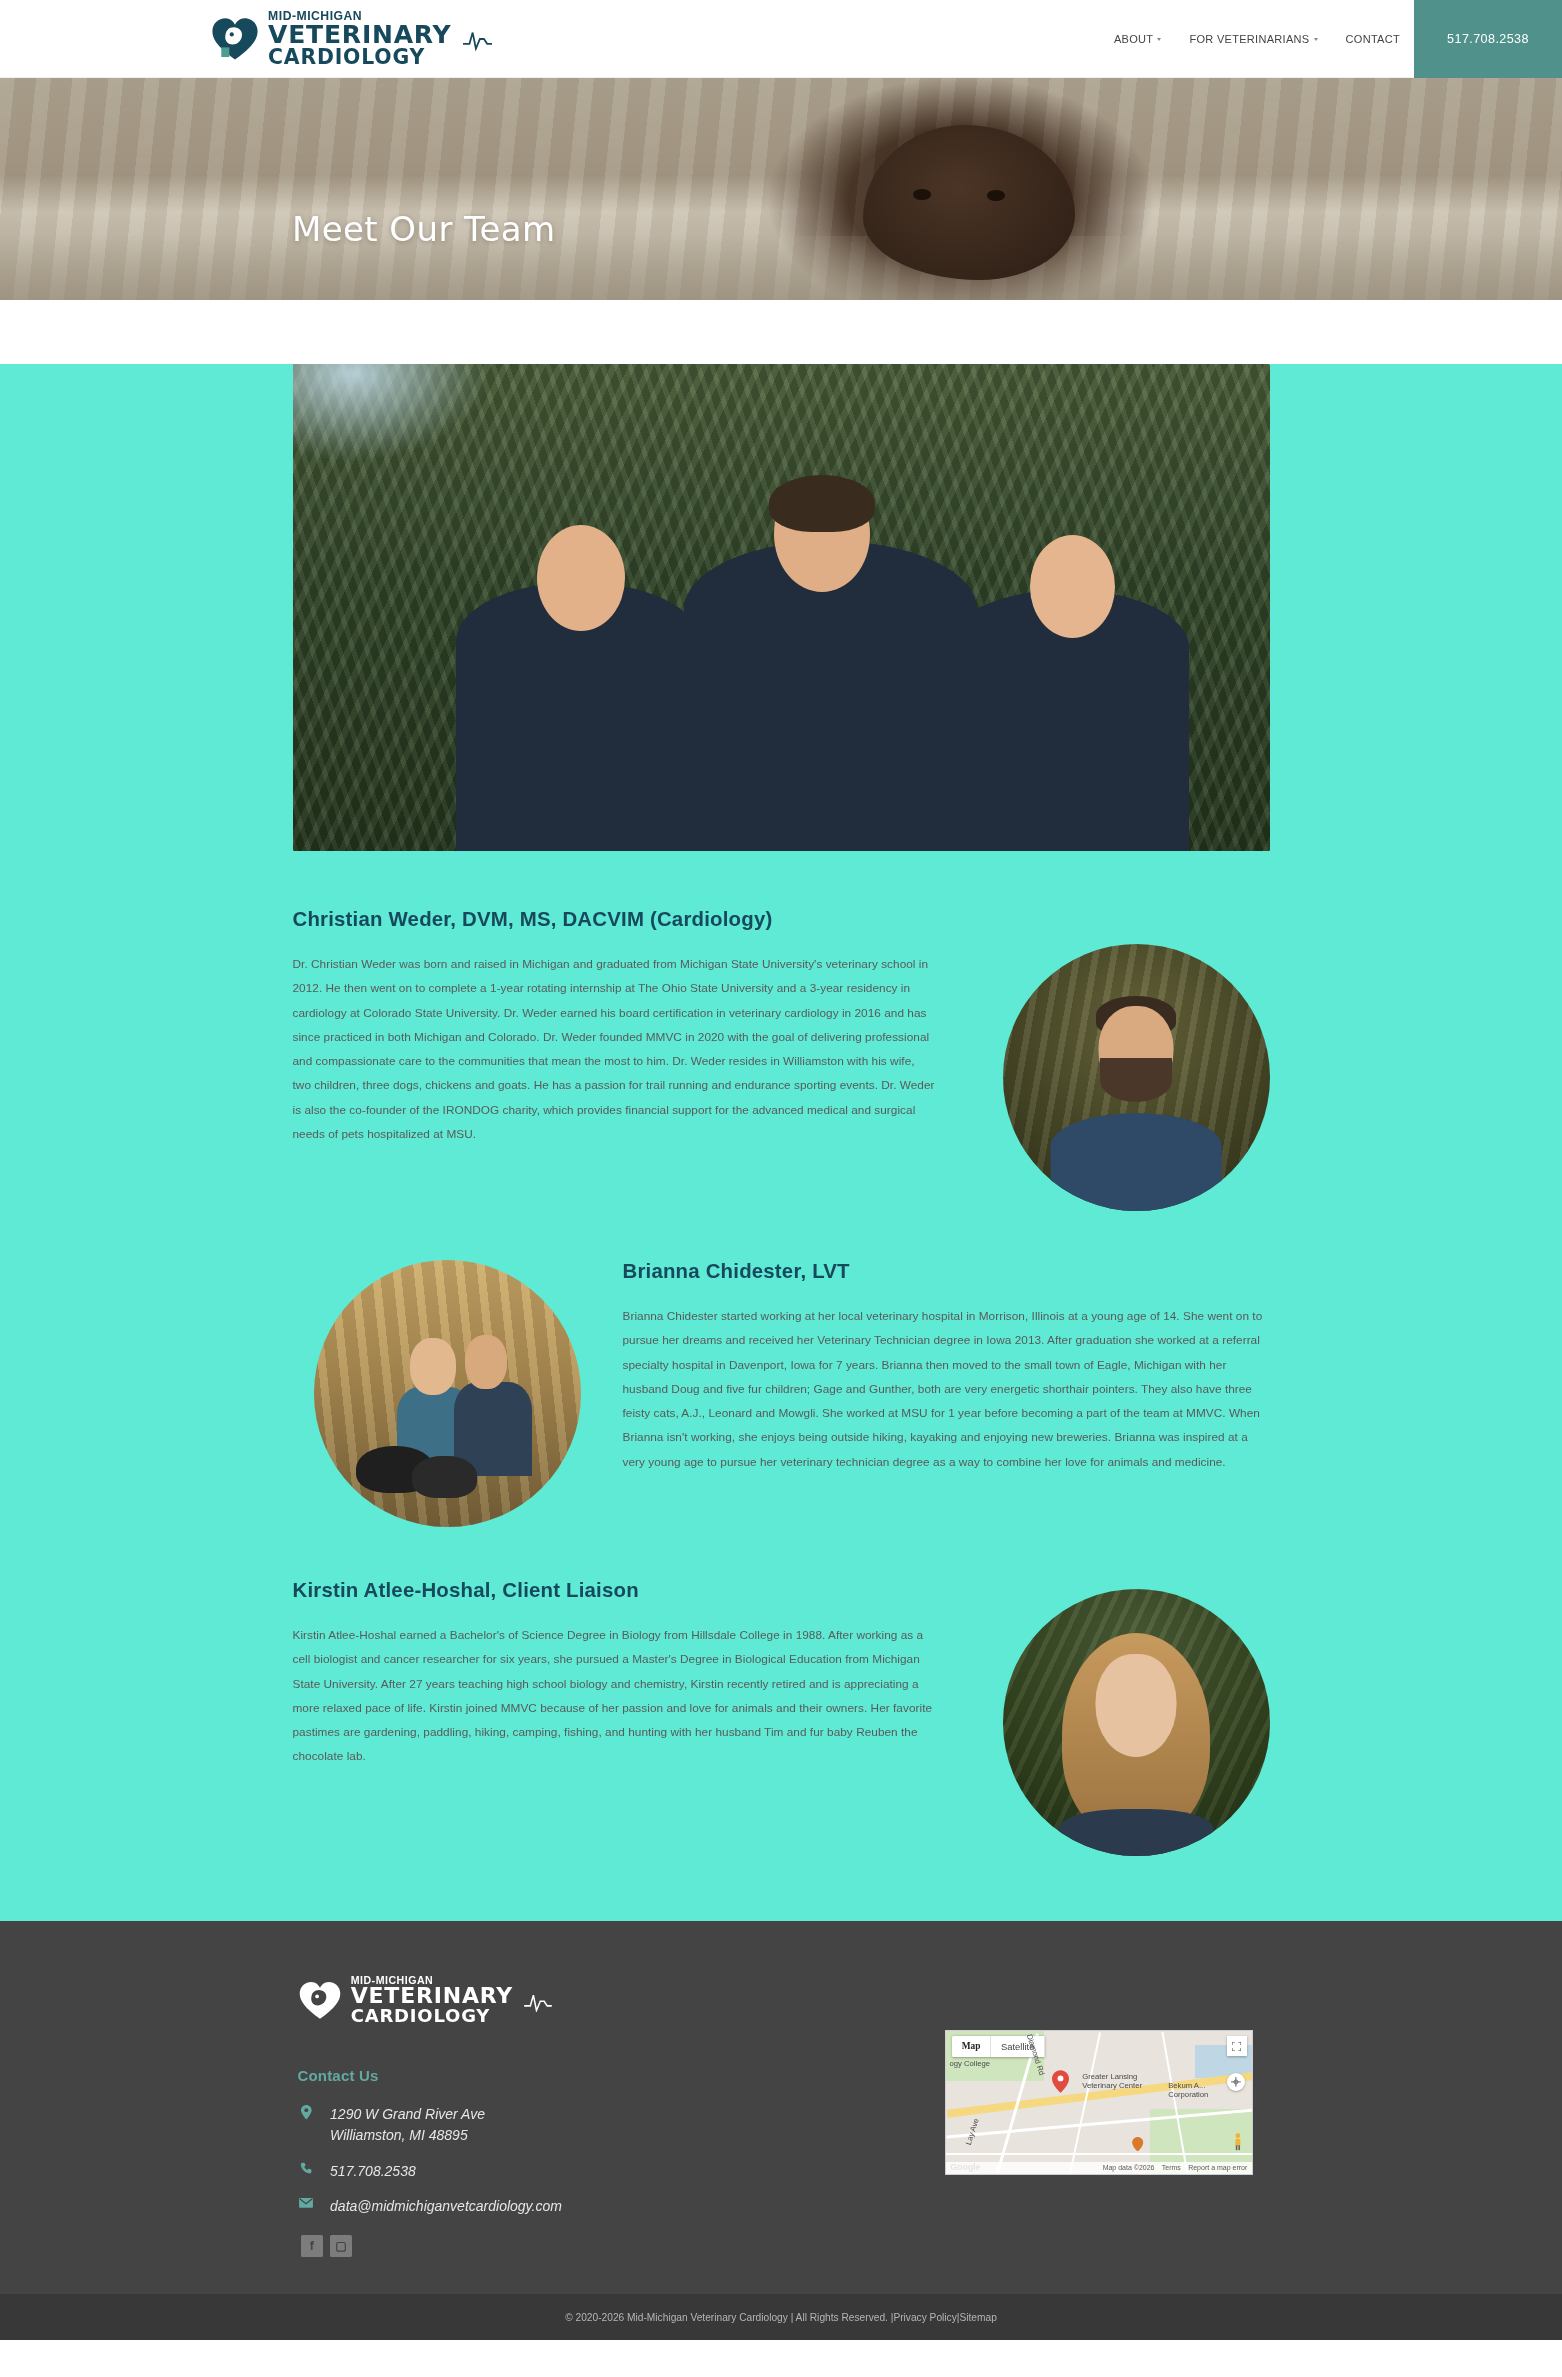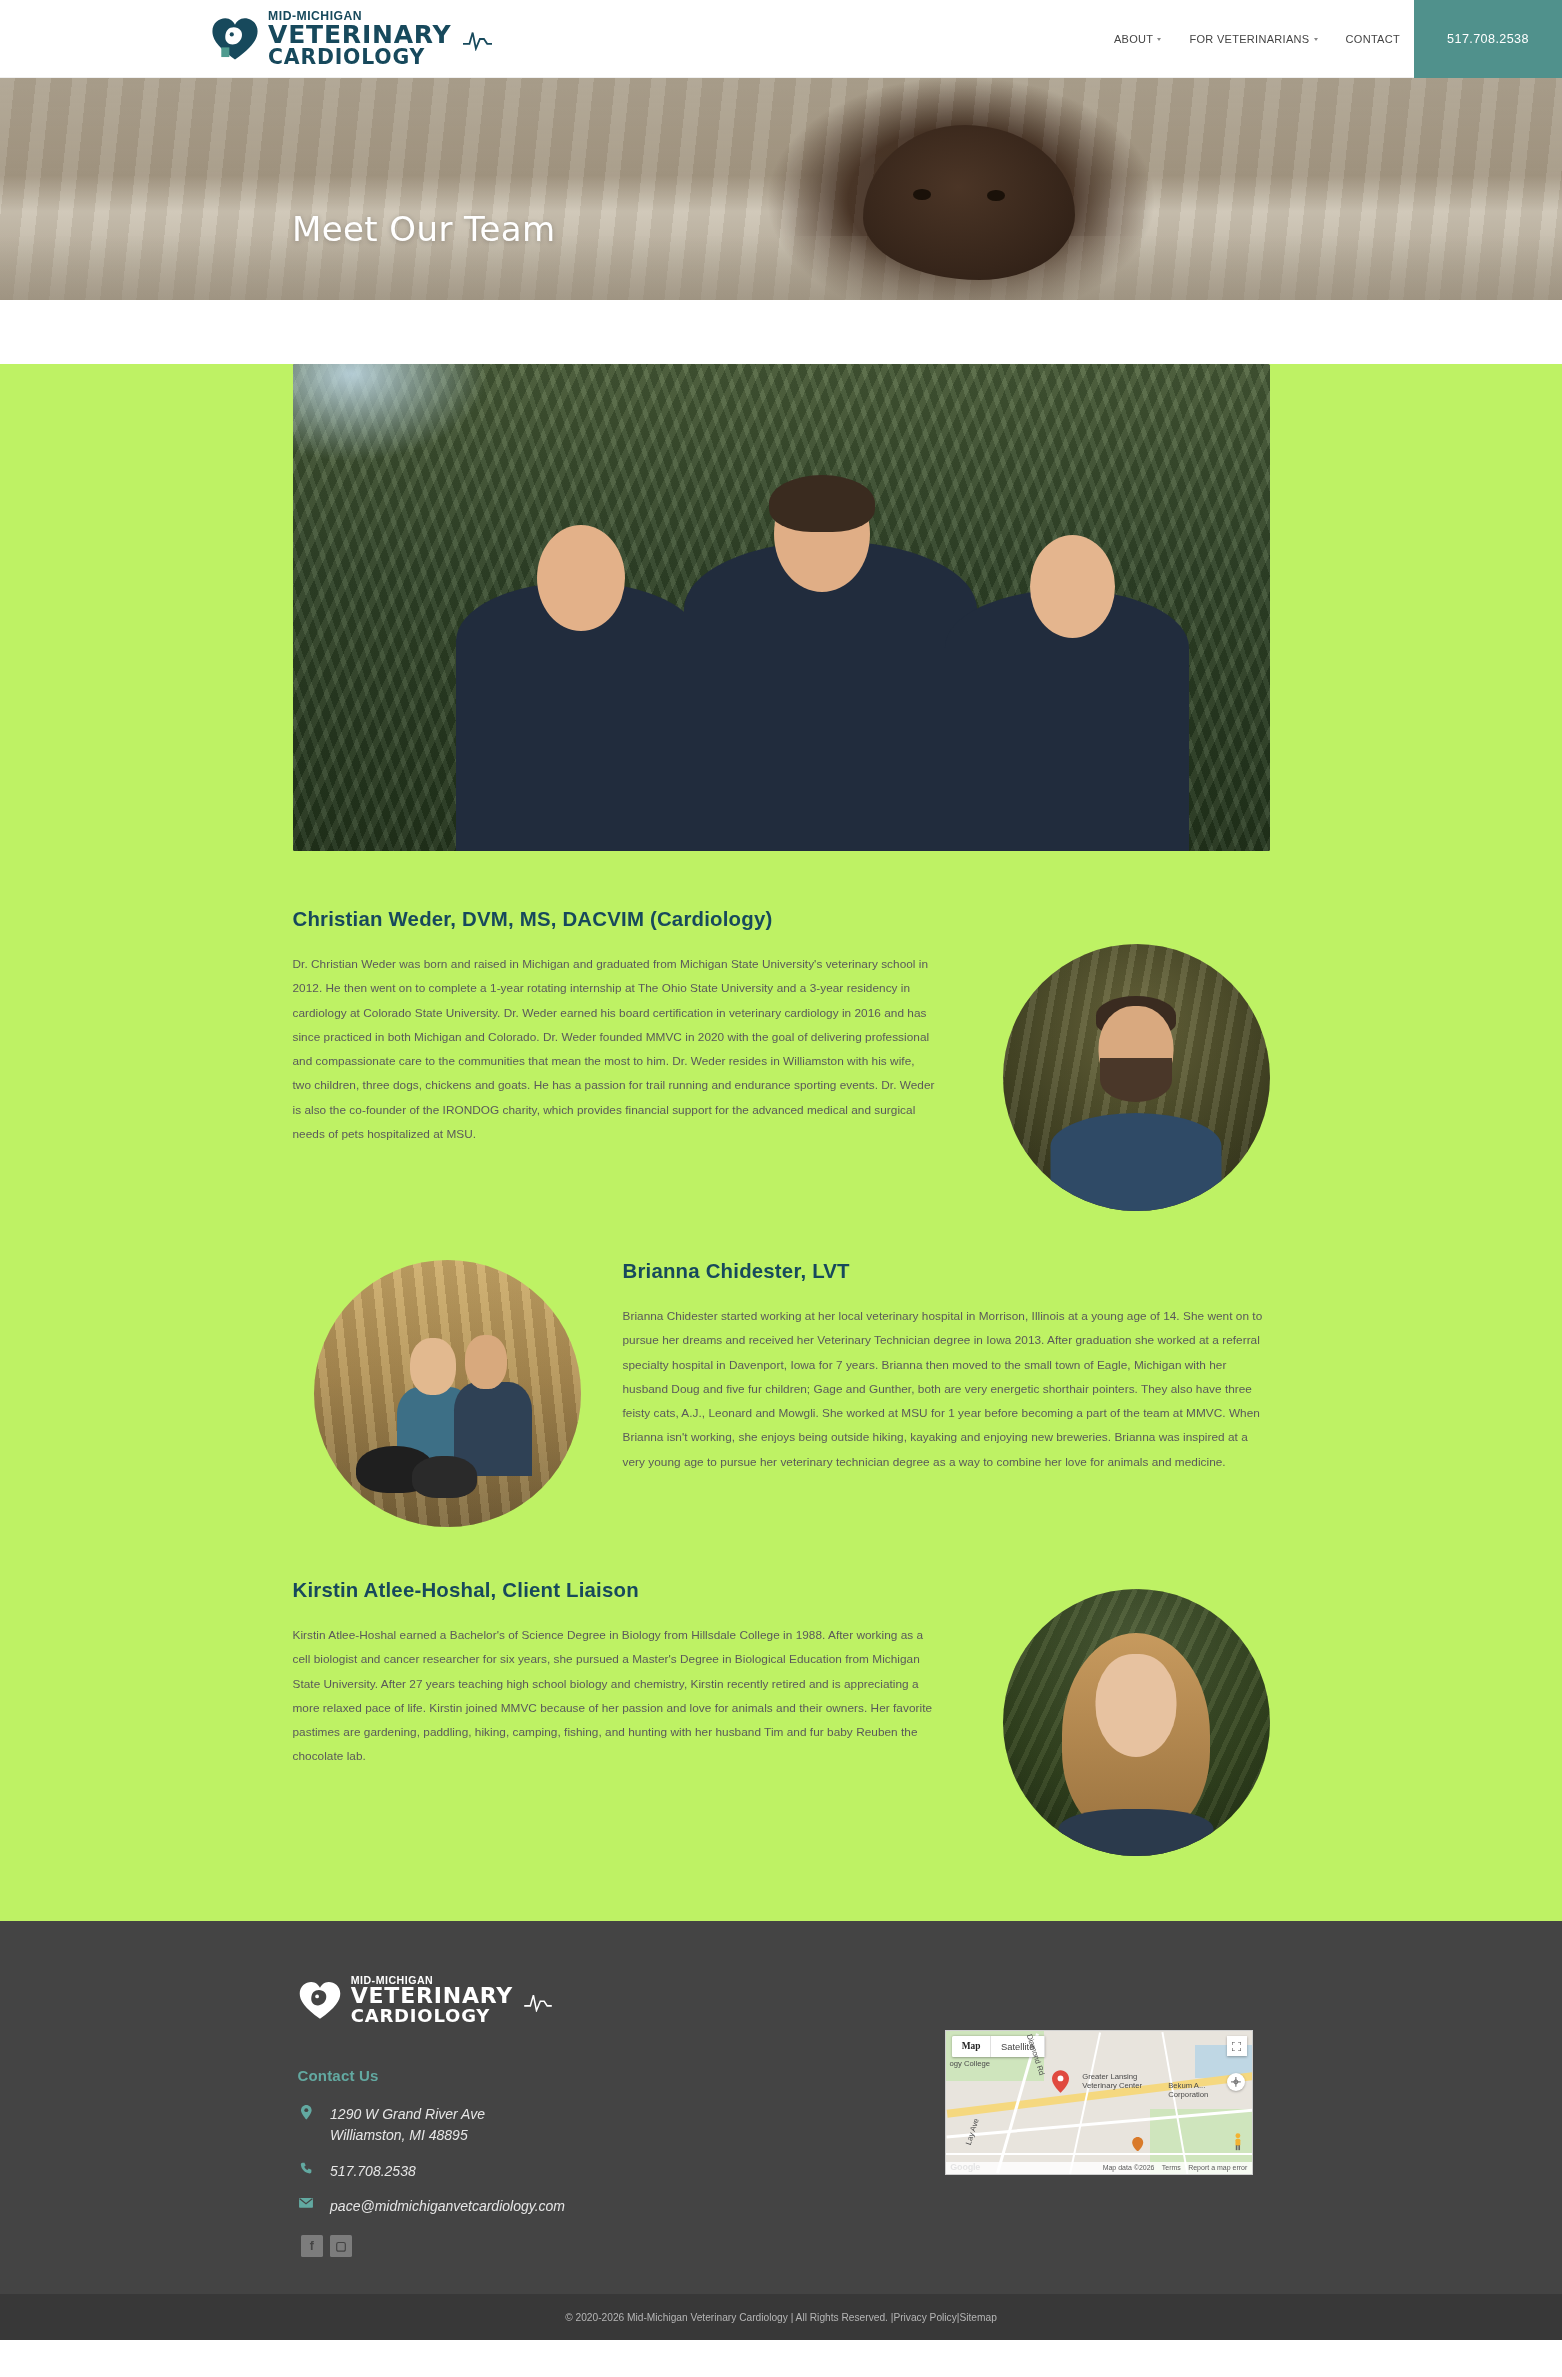--- a/index.html
+++ b/index.html
@@ -123,21 +123,21 @@
     transform: translateY(-50%);
     font-size: 34px;
     color: #ffffff;
     letter-spacing: 0.4px;
     font-family: "DejaVu Sans", sans-serif;
     text-shadow: 0 0.8px 4.9px rgba(0,0,0,0.25);
   }
 
   
   .main {
-    background: #bef264;
+    background: #5eead4;
     padding: 0 0 65px 0;
   }
   .container {
     width: 977px;
     margin: 0 auto;
   }
 
   .team-photo {
     margin-top: 64px;
     width: 977px;
@@ -498,21 +498,21 @@
           <span class="f-val">517.708.2538</span>
         </div>
 
         <div class="f-row">
           <span class="f-ico">
             <svg width="14" height="9.8" viewBox="0 0 17 12">
                 <rect width="17" height="12" rx="1" fill="#62a9a1"></rect>
                 <path d="M0.8 1 L8.5 7 L16.2 1" fill="none" stroke="#444444" stroke-width="1.4"></path>
               </svg>
           </span>
-          <span class="f-val">pace@midmichiganvetcardiology.com</span>
+          <span class="f-val">data@midmichiganvetcardiology.com</span>
         </div>
 
         <div class="socials">
           <div class="soc">f</div>
           <div class="soc">▢</div>
         </div>
       </div>
 
     </div>
 

